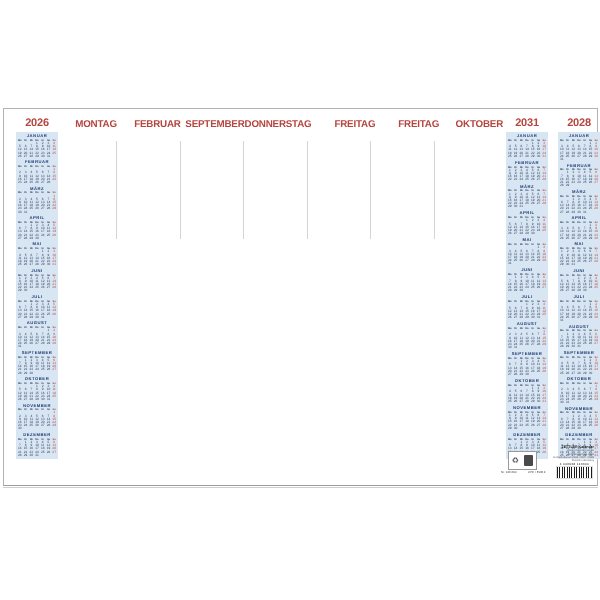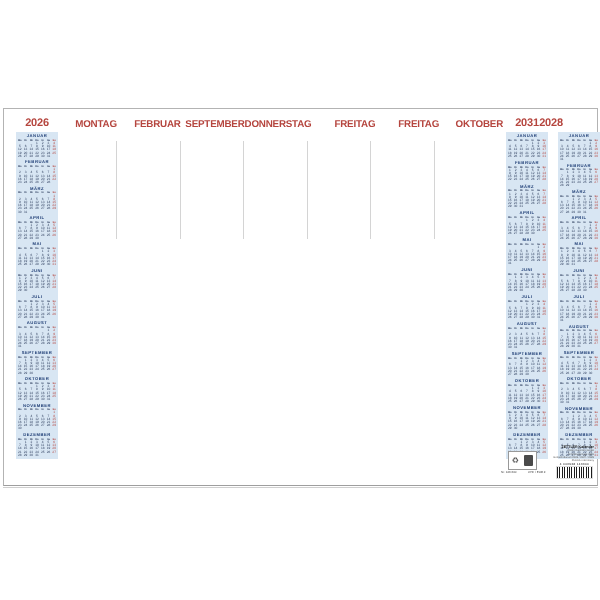--- a/index.html
+++ b/index.html
@@ -7,21 +7,21 @@
           font-family:"Liberation Sans", sans-serif; text-rendering:geometricPrecision;padding-left:20px;}
   
   .sheet{position:absolute;left:3px;top:108px;width:593px;height:376px;background:#ffffff;
          border:1px solid #b3b3b3;border-bottom-color:#9e9e9e;}
   .sheet::after{content:"";position:absolute;left:-1px;right:-1px;top:100%;margin-top:2px;height:1px;background:#cfcfcf;}
   
   .year-label{position:absolute;top:8px;width:42px;text-align:center;
               font-size:11px;font-weight:bold;color:#b5453e;letter-spacing:-0.2px;}
   .yl-left{left:12px;}
   .yl-r1{left:502px;}
-  .yl-r2{left:526px;}
+  .yl-r2{left:554px;}
   .weekrow{position:absolute;left:49px;top:10px;width:450px;display:flex;}
   .wday{flex:1;text-align:right;font-size:9.8px;font-weight:bold;color:#b5453e;
         letter-spacing:-0.2px;white-space:nowrap;}
   
   .divider{position:absolute;top:32px;width:1px;height:98px;background:#d4d4d4;}
   
   .strip{position:absolute;top:23px;width:42px;height:327px;background:#d8e6f3;
          display:flex;flex-direction:column;justify-content:space-between;
          padding:2px 1px;box-sizing:border-box;}
   .st-left{left:12px;}

